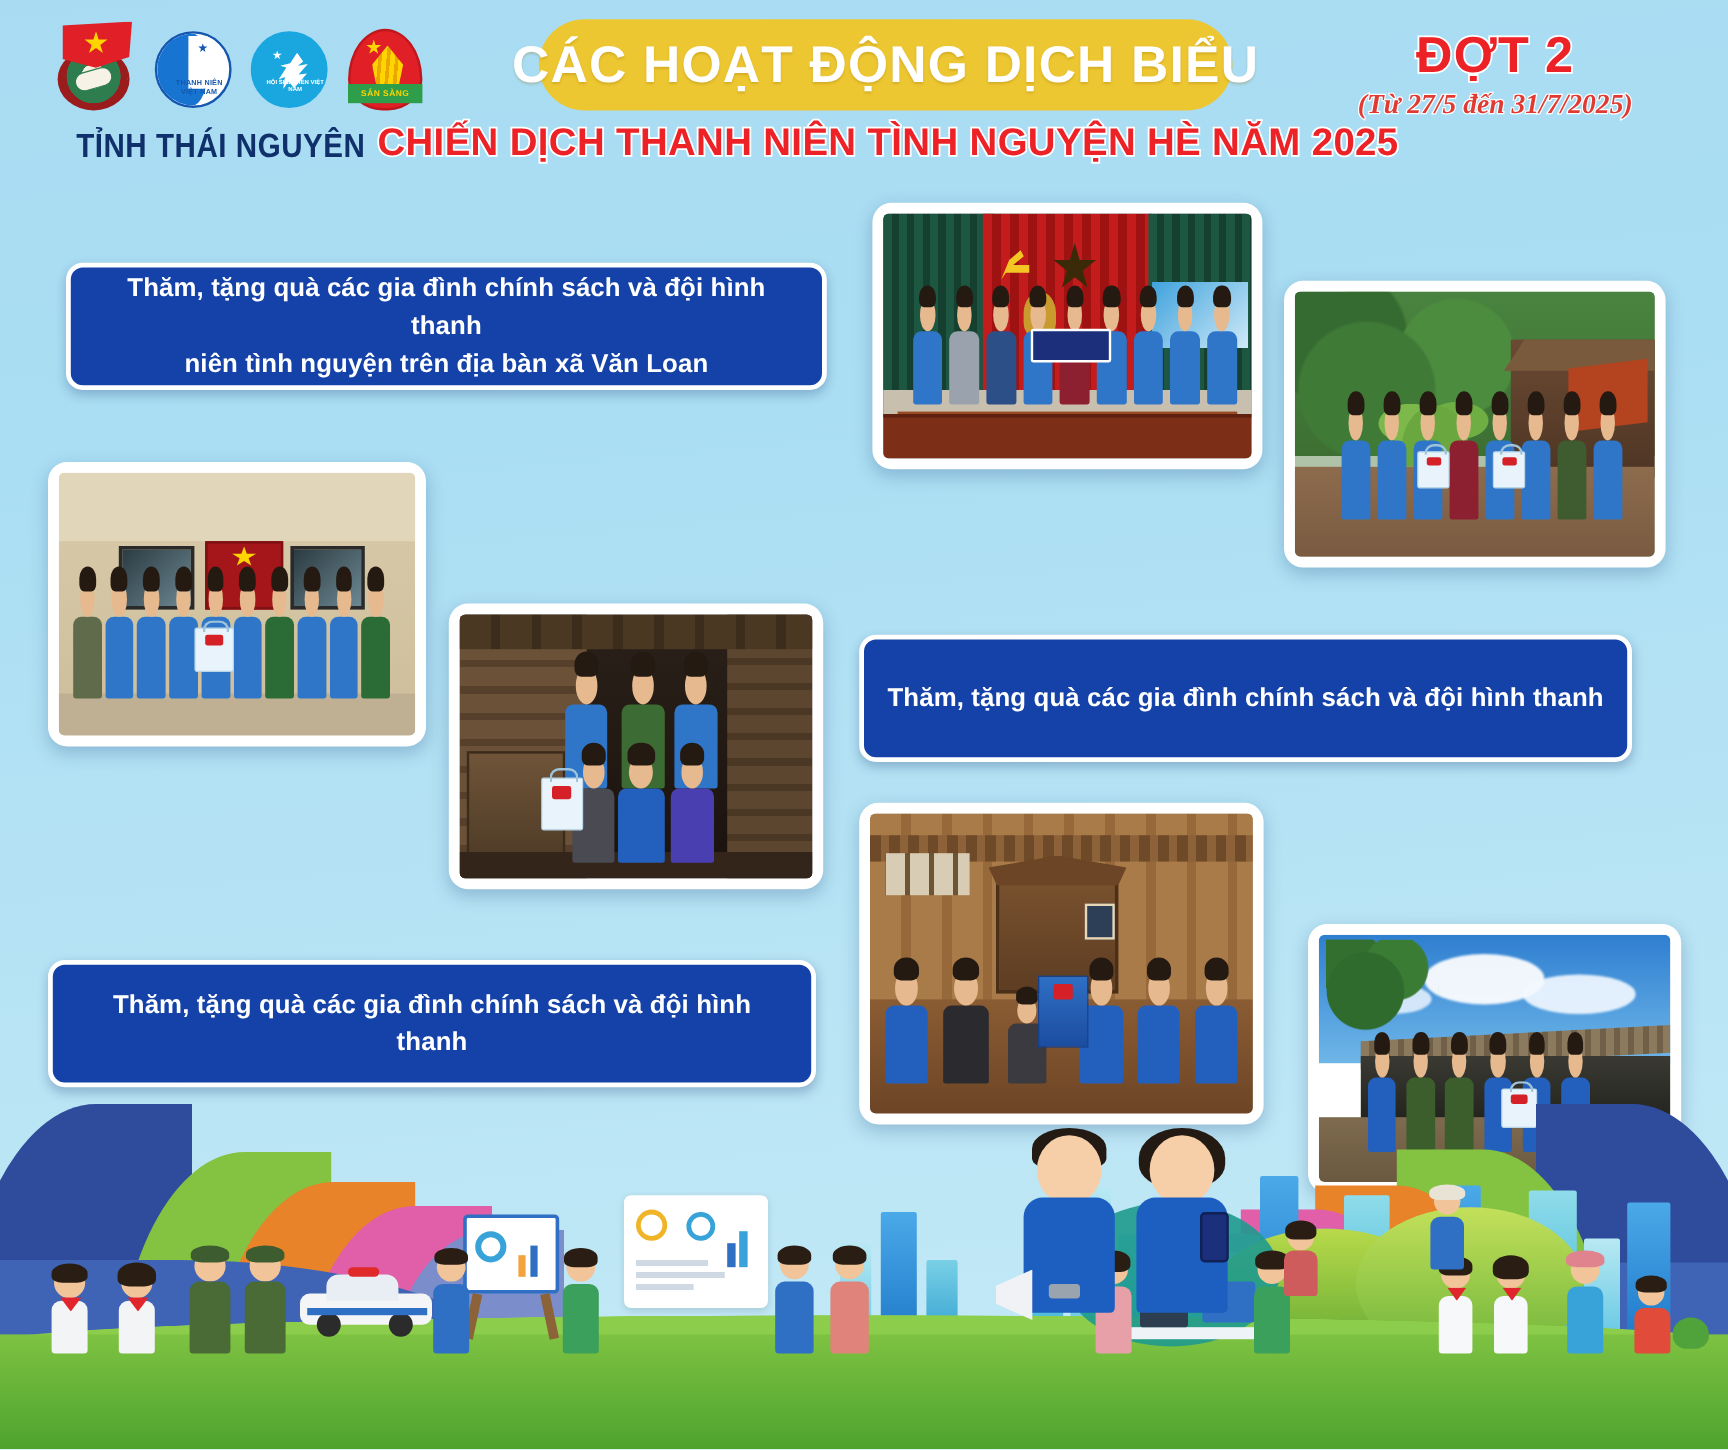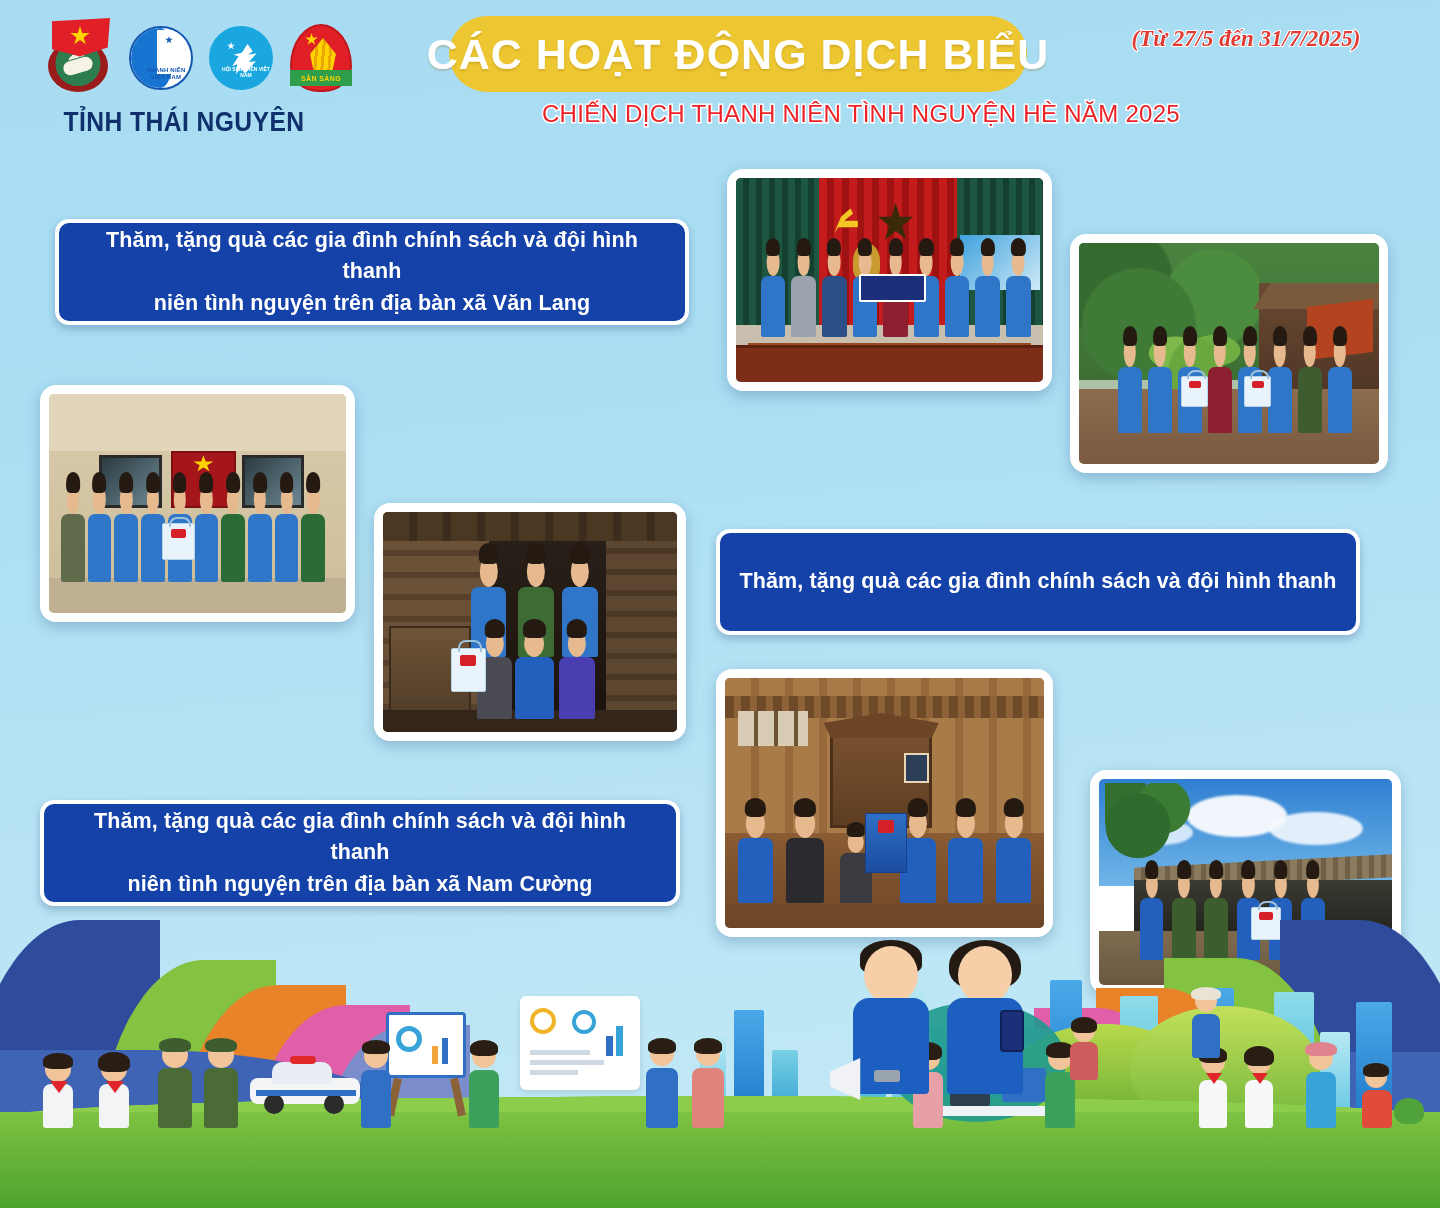--- a/index.html
+++ b/index.html
@@ -128,22 +128,22 @@
     background: #edc731; border-radius: 40px;
     display: flex; align-items: center; justify-content: center;
   }
   #title-pill .txt {
     font-size: 43px; font-weight: 900; color: #ffffff;
     letter-spacing: 1px; white-space: nowrap;
     text-shadow: 0 2px 2px rgba(140,100,0,.25);
   }
   #subtitle {
     position: absolute; left: 300px; top: 100px; width: 880px;
-    text-align: right;
-    font-size: 24px; font-weight: 400; color: #ec2227;
+    text-align: center;
+    font-size: 32px; font-weight: 700; color: #ec2227;
     letter-spacing: .3px; white-space: nowrap;
     -webkit-text-stroke: 3px #ffffff;
     paint-order: stroke fill;
   }
 
   #phase-block { position: absolute; right: 44px; top: 22px; width: 300px; text-align: center; }
   #phase-title {
     font-size: 42px; font-weight: 900; color: #ec2227; letter-spacing: 1px;
     -webkit-text-stroke: 3px #ffffff; paint-order: stroke fill;
   }
@@ -395,20 +395,21 @@
 
     <div id="province-name">TỈNH THÁI NGUYÊN</div>
 
     <div id="title-pill">
       <div class="txt">CÁC HOẠT ĐỘNG DỊCH BIỂU</div>
     </div>
 
     <div id="subtitle">CHIẾN DỊCH THANH NIÊN TÌNH NGUYỆN HÈ NĂM 2025</div>
 
     <div id="phase-block">
+      <div id="phase-title">ĐỢT 2</div>
       <div id="phase-range">(Từ 27/5 đến 31/7/2025)</div>
     </div>
   </div>
 
   <div class="photo" id="photo-1">
     <div class="inner">
       <div class="sc hall-bg"></div>
       <div class="p hall-curtain-g"></div>
       <div class="p hall-curtain-r"></div>
       <div class="p hall-curtain-g2"></div>
@@ -531,34 +532,33 @@
       <div class="p person" style="left:47%; width:8%; height:30%; background:#2360bd; bottom:12%;"></div>
       <div class="p person" style="left:58%; width:8%; height:30%; background:#2360bd; bottom:12%;"></div>
       <div class="p person" style="left:69%; width:8%; height:30%; background:#2360bd; bottom:12%;"></div>
       <div class="p bag" style="left:52%; bottom:22%; width:10%; height:16%;"></div>
     </div>
   </div>
 
   <div class="caption" id="cap-vanlang">
     <div class="ctext">
       <span>Thăm, tặng quà các gia đình chính sách và đội hình thanh</span><br>
-      <span>niên tình nguyện trên địa bàn xã Văn Lang</span>
+      <span>niên tình nguyện trên địa bàn xã Văn Loan</span>
     </div>
   </div>
 
   <div class="caption" id="cap-nghienloan">
     <div class="ctext">
       <span>Thăm, tặng quà các gia đình chính sách và đội hình thanh</span><br>
     </div>
   </div>
 
   <div class="caption" id="cap-namcuong">
     <div class="ctext">
       <span>Thăm, tặng quà các gia đình chính sách và đội hình thanh</span><br>
-      <span>niên tình nguyện trên địa bàn xã Nam Cường</span>
     </div>
   </div>
 
   <div id="bottom-band">
 
     <div class="ribbon" style="left:-40px; width:200px; height:250px; background:#2f4c9c;"></div>
     <div class="ribbon" style="left:96px; width:180px; height:210px; background:#83c341;"></div>
     <div class="ribbon" style="left:176px; width:170px; height:185px; background:#e8832a;"></div>
     <div class="ribbon" style="left:250px; width:160px; height:165px; background:#e05fa8;"></div>
     <div class="ribbon" style="left:320px; width:150px; height:145px; background:#7b8ecb;"></div>

